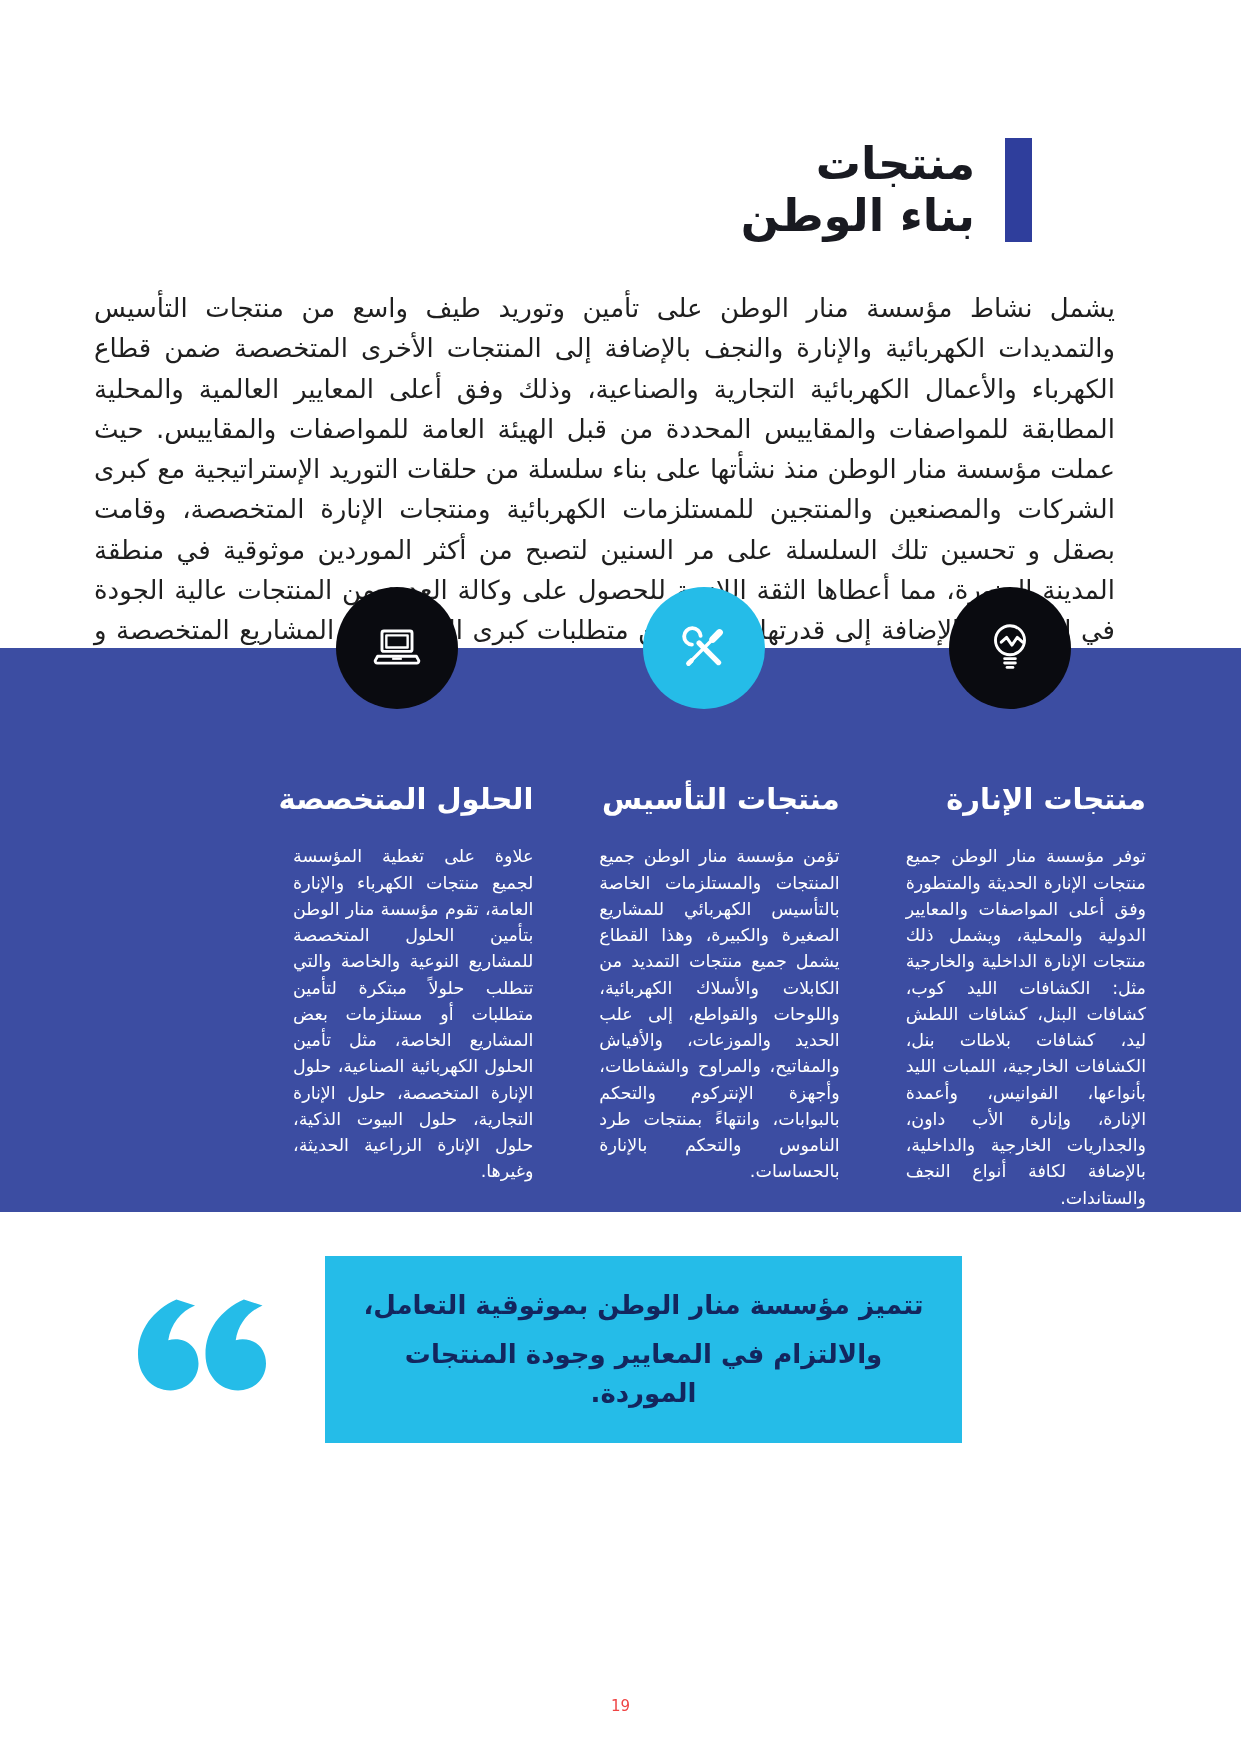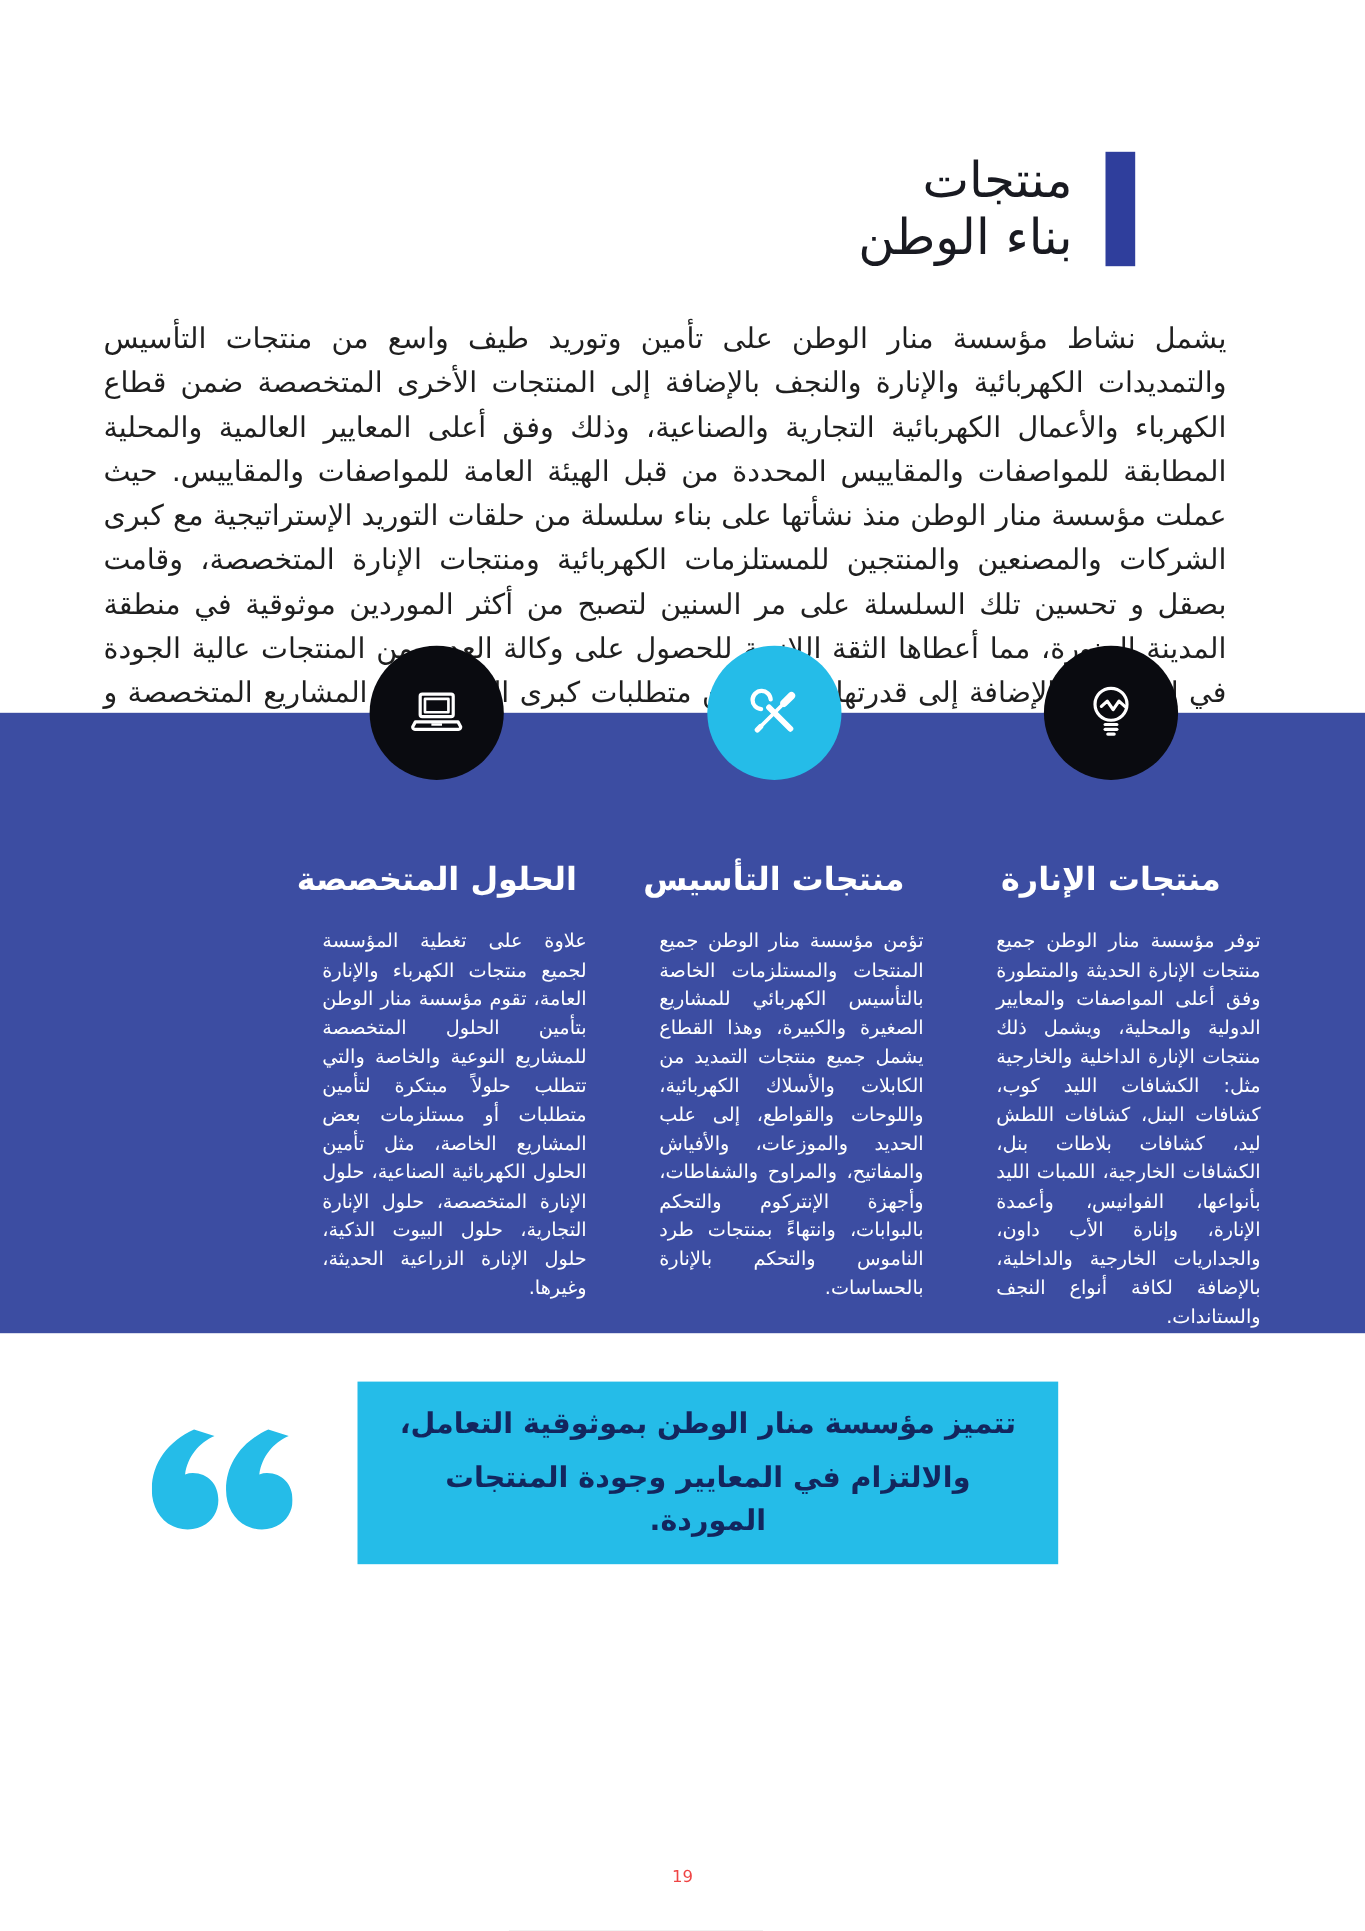--- a/index.html
+++ b/index.html
@@ -15,21 +15,21 @@
     direction:rtl;
   }
 
   
   .title-block {
     position:absolute; top:138px; right:209px;
     display:flex; flex-direction:row; align-items:stretch; gap:30px;
   }
   .accent-bar { width:27px; background:#2f3e9c; }
   .page-title {
-    font-size:45px; font-weight:normal; color:#191a21;
+    font-size:45px; font-weight:bold; color:#191a21;
     line-height:1.16; text-align:right;
   }
   .page-title span { display:block; }
 
   
   .intro {
     position:absolute; top:288px; right:126px; left:94px;
     font-size:26px; line-height:1.55; color:#1f1f1f;
     text-align:justify;
   }
@@ -47,33 +47,33 @@
   .circle {
     width:122px; height:122px; border-radius:50%;
     margin:0 auto;
     display:flex; align-items:center; justify-content:center;
   }
   .circle.black { background:#0a0b10; }
   .circle.cyan  { background:#25bce8; }
   .col-title {
     margin-top:72px;
     font-size:29px; font-weight:bold; color:#ffffff;
-    text-align:center; line-height:1.25;
+    line-height:1.25;
   }
   .col-body {
     margin-top:26px;
     font-size:17.5px; line-height:1.5; color:#ffffff;
     text-align:justify;
     margin-left:32px;
   }
 
   
   .quote-mark { position:absolute; top:1298px; left:138px; width:128px; height:94px; }
   .quote-box {
-    position:absolute; top:1256px; left:325px; width:637px; height:166px;
+    position:absolute; top:1256px; left:325px; width:637px; height:187px;
     background:#25bce8;
     display:flex; flex-direction:column; justify-content:center; align-items:center;
     padding:0 36px; gap:10px;
   }
   .quote-box p {
     font-size:26px; font-weight:bold; color:#13265e;
     text-align:center; line-height:1.5;
   }
 
   

